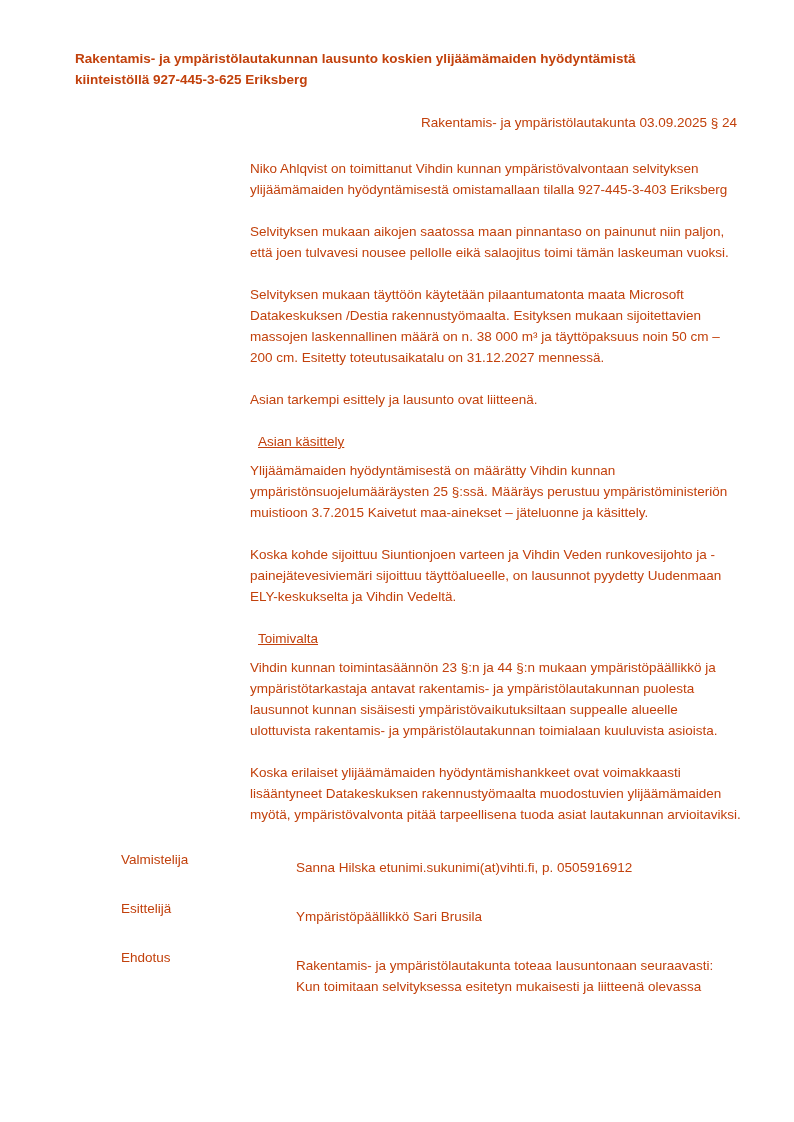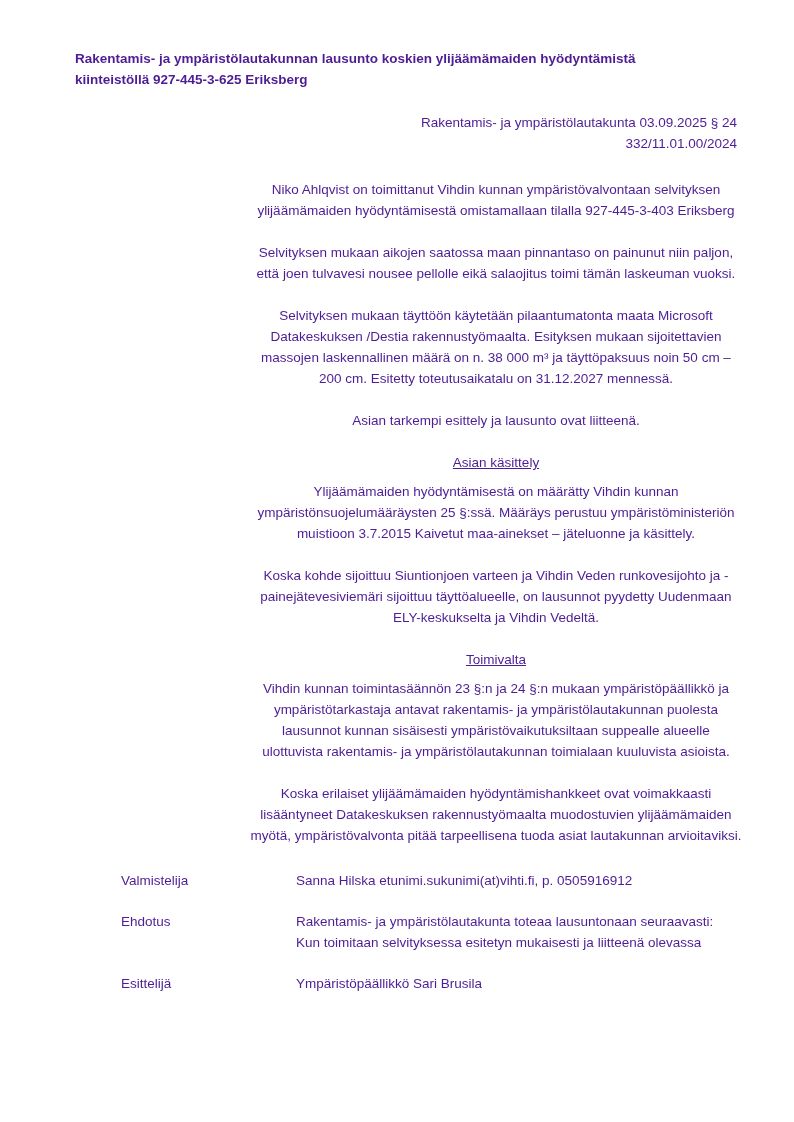--- a/index.html
+++ b/index.html
@@ -7,21 +7,21 @@
     margin: 0;
     padding: 0;
     background: #ffffff;
   }
   .page {
     position: relative;
     width: 794px;
     height: 1122px;
     box-sizing: border-box;
     background: #ffffff;
-    color: #4c1d95;
+    color: #c2410c;
     font-family: "Liberation Sans", "DejaVu Sans", sans-serif;
     font-size: 13.5px;
     line-height: 21px;
     padding: 48px 57px 0 75px;
     overflow: hidden;
   }
   .doc-title {
     font-weight: bold;
     margin: 0 0 22px 0;
     padding: 0;
@@ -33,21 +33,20 @@
     margin: 0 0 25px 0;
   }
   .meta-block div { white-space: nowrap; text-align: right; }
   .body-col {
     margin-left: 175px;
     width: 492px;
   }
   .para {
     margin: 0 0 21px 0;
     padding: 0;
-    text-align: center;
   }
   .section-heading {
     margin: 8px;
     padding: 0;
     text-decoration: underline;
   }
   .footer-rows {
     margin-top: 24px;
   }
   .frow {
@@ -55,58 +54,58 @@
     margin: 0 0 20px 0;
   }
   .flabel {
     width: 175px;
     flex: 0 0 175px;
     margin-left: 46px;
   }
   .fvalue {
     width: 492px;
     flex: 0 1 492px;
+    margin-top: 8px;
   }
 </style>
 </head>
 <body>
 
 <div class="page">
 
   <h1 class="doc-title">
     <span class="tl">Rakentamis- ja ympäristölautakunnan lausunto koskien ylijäämämaiden hyödyntämistä</span>
     <span class="tl">kiinteistöllä 927-445-3-625 Eriksberg</span>
   </h1>
 
   <div class="meta-block">
     <div>Rakentamis- ja ympäristölautakunta  03.09.2025 § 24</div>
-    <div>332/11.01.00/2024</div>
   </div>
 
   <div class="body-col">
     <p class="para">Niko Ahlqvist on toimittanut Vihdin kunnan ympäristövalvontaan selvityksen ylijäämämaiden hyödyntämisestä omistamallaan tilalla 927-445-3-403 Eriksberg</p>
     <p class="para">Selvityksen mukaan aikojen saatossa maan pinnantaso on painunut niin paljon, että joen tulvavesi nousee pellolle eikä salaojitus toimi tämän laskeuman vuoksi.</p>
     <p class="para">Selvityksen mukaan täyttöön käytetään pilaantumatonta maata Microsoft Datakeskuksen /Destia rakennustyömaalta. Esityksen mukaan sijoitettavien massojen laskennallinen määrä on n. 38 000 m³ ja täyttöpaksuus noin 50 cm – 200 cm. Esitetty toteutusaikatalu on 31.12.2027 mennessä.</p>
     <p class="para">Asian tarkempi esittely ja lausunto ovat liitteenä.</p>
     <p class="para section-heading">Asian käsittely</p>
     <p class="para">Ylijäämämaiden hyödyntämisestä on määrätty Vihdin kunnan ympäristönsuojelumääräysten 25 §:ssä. Määräys perustuu ympäristöministeriön muistioon 3.7.2015 Kaivetut maa-ainekset – jäteluonne ja käsittely.</p>
     <p class="para">Koska kohde sijoittuu Siuntionjoen varteen ja Vihdin Veden runkovesijohto ja -painejätevesiviemäri sijoittuu täyttöalueelle, on lausunnot pyydetty Uudenmaan ELY-keskukselta ja Vihdin Vedeltä.</p>
     <p class="para section-heading">Toimivalta</p>
-    <p class="para">Vihdin kunnan toimintasäännön 23 §:n ja 24 §:n mukaan ympäristöpäällikkö ja ympäristötarkastaja antavat rakentamis- ja ympäristölautakunnan puolesta lausunnot kunnan sisäisesti ympäristövaikutuksiltaan suppealle alueelle ulottuvista rakentamis- ja ympäristölautakunnan toimialaan kuuluvista asioista.</p>
+    <p class="para">Vihdin kunnan toimintasäännön 23 §:n ja 44 §:n mukaan ympäristöpäällikkö ja ympäristötarkastaja antavat rakentamis- ja ympäristölautakunnan puolesta lausunnot kunnan sisäisesti ympäristövaikutuksiltaan suppealle alueelle ulottuvista rakentamis- ja ympäristölautakunnan toimialaan kuuluvista asioista.</p>
     <p class="para">Koska erilaiset ylijäämämaiden hyödyntämishankkeet ovat voimakkaasti lisääntyneet Datakeskuksen rakennustyömaalta muodostuvien ylijäämämaiden myötä, ympäristövalvonta pitää tarpeellisena tuoda asiat lautakunnan arvioitaviksi.</p>
   </div>
 
   <div class="footer-rows">
     <div class="frow">
       <div class="flabel">Valmistelija</div>
       <div class="fvalue">Sanna Hilska etunimi.sukunimi(at)vihti.fi, p. 0505916912</div>
     </div>
     <div class="frow">
+      <div class="flabel">Esittelijä</div>
+      <div class="fvalue">Ympäristöpäällikkö Sari Brusila</div>
+    </div>
+    <div class="frow">
       <div class="flabel">Ehdotus</div>
       <div class="fvalue">Rakentamis- ja ympäristölautakunta toteaa lausuntonaan seuraavasti: Kun toimitaan selvityksessa esitetyn mukaisesti ja liitteenä olevassa</div>
-    </div>
-    <div class="frow">
-      <div class="flabel">Esittelijä</div>
-      <div class="fvalue">Ympäristöpäällikkö Sari Brusila</div>
     </div>
   </div>
 
 </div>
 
 </body></html>

